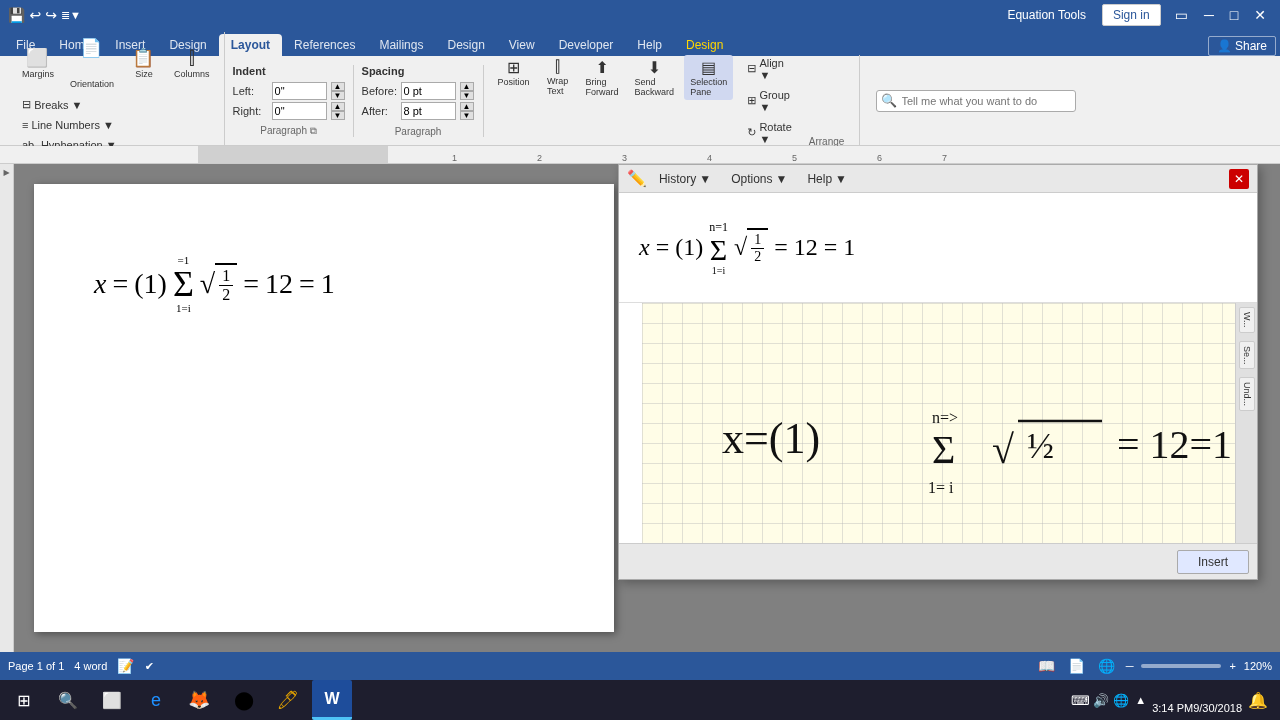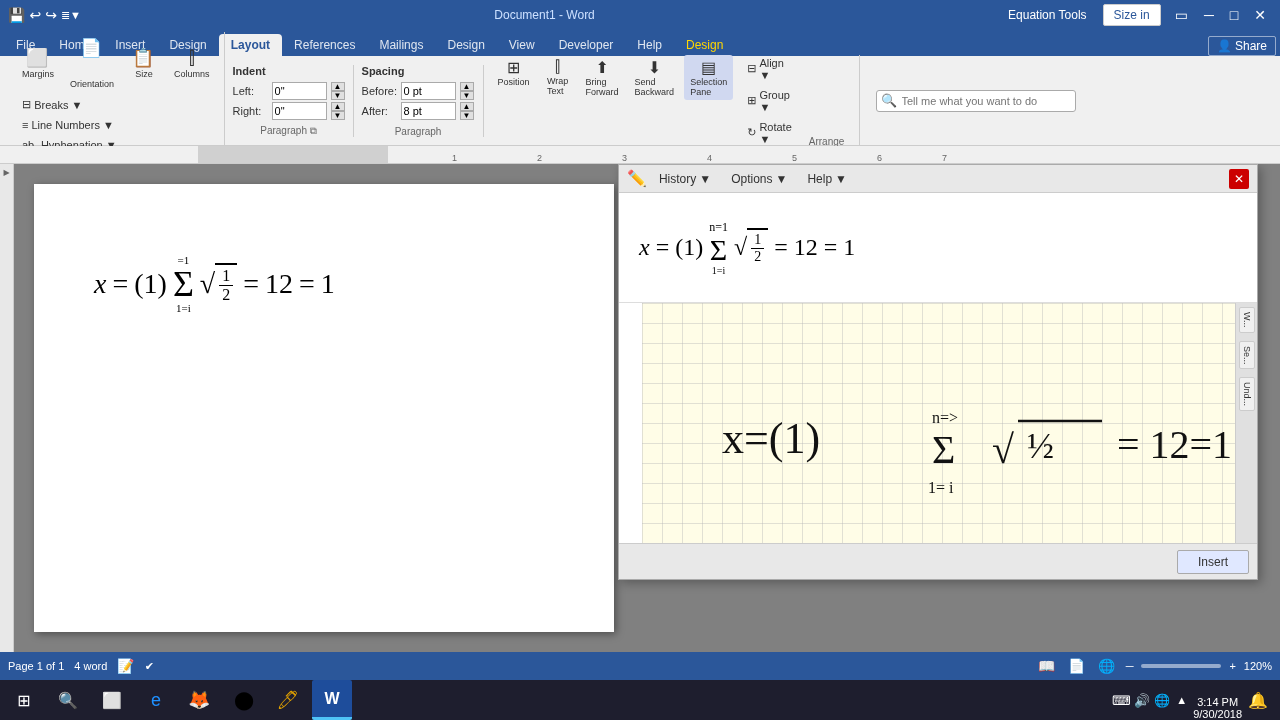--- a/index.html
+++ b/index.html
@@ -267,24 +267,23 @@
 <div class="top-chrome">
   <div class="title-bar">
     <div class="title-bar-left">
       <div class="quick-access">
         <span style="color:white;font-size:14px;cursor:pointer;">💾</span>
         <span style="color:white;font-size:14px;cursor:pointer;">↩</span>
         <span style="color:white;font-size:14px;cursor:pointer;">↪</span>
         <span style="color:white;font-size:11px;cursor:pointer;">≣▼</span>
       </div>
     </div>
-    <div class="title-bar-center">Document1 - Word</div>
     <div class="title-bar-right">
       <span style="color:white;font-size:12px;margin-right:8px;">Equation Tools</span>
-      <button class="signin-btn">Size in</button>
+      <button class="signin-btn">Sign in</button>
       <span style="color:white;font-size:14px;cursor:pointer;padding:0 6px;">▭</span>
       <span style="color:white;font-size:14px;cursor:pointer;padding:0 6px;">─</span>
       <span style="color:white;font-size:14px;cursor:pointer;padding:0 6px;">□</span>
       <span style="color:white;font-size:14px;cursor:pointer;padding:0 6px;">✕</span>
     </div>
   </div>
 
   <div class="ribbon-tabs">
     <div class="ribbon-tab">File</div>
     <div class="ribbon-tab">Home</div>
@@ -609,19 +608,19 @@
   <div class="taskbar-btn">
     <span style="color:#e0a000; font-size:18px;">🖊</span>
   </div>
   <div class="taskbar-btn" style="background:#1e4d9b; border-bottom:3px solid #4fc3f7;">
     <span style="color:white; font-size:16px; font-weight:bold;">W</span>
   </div>
   <div class="taskbar-spacer"></div>
   <div class="taskbar-right">
     <span style="font-size:13px;">⌨ 🔊 🌐</span>
     <span style="cursor:pointer;">▲</span>
-    <div style="display:flex; flex-direction:column; align-items:center;margin-top:16px;">
+    <div style="display:flex; flex-direction:row; align-items:flex-start;margin-top:16px;">
       <span>3:14 PM</span>
       <span>9/30/2018</span>
     </div>
     <span style="cursor:pointer; font-size:16px;">🔔</span>
   </div>
 </div>
 
 </body></html>

